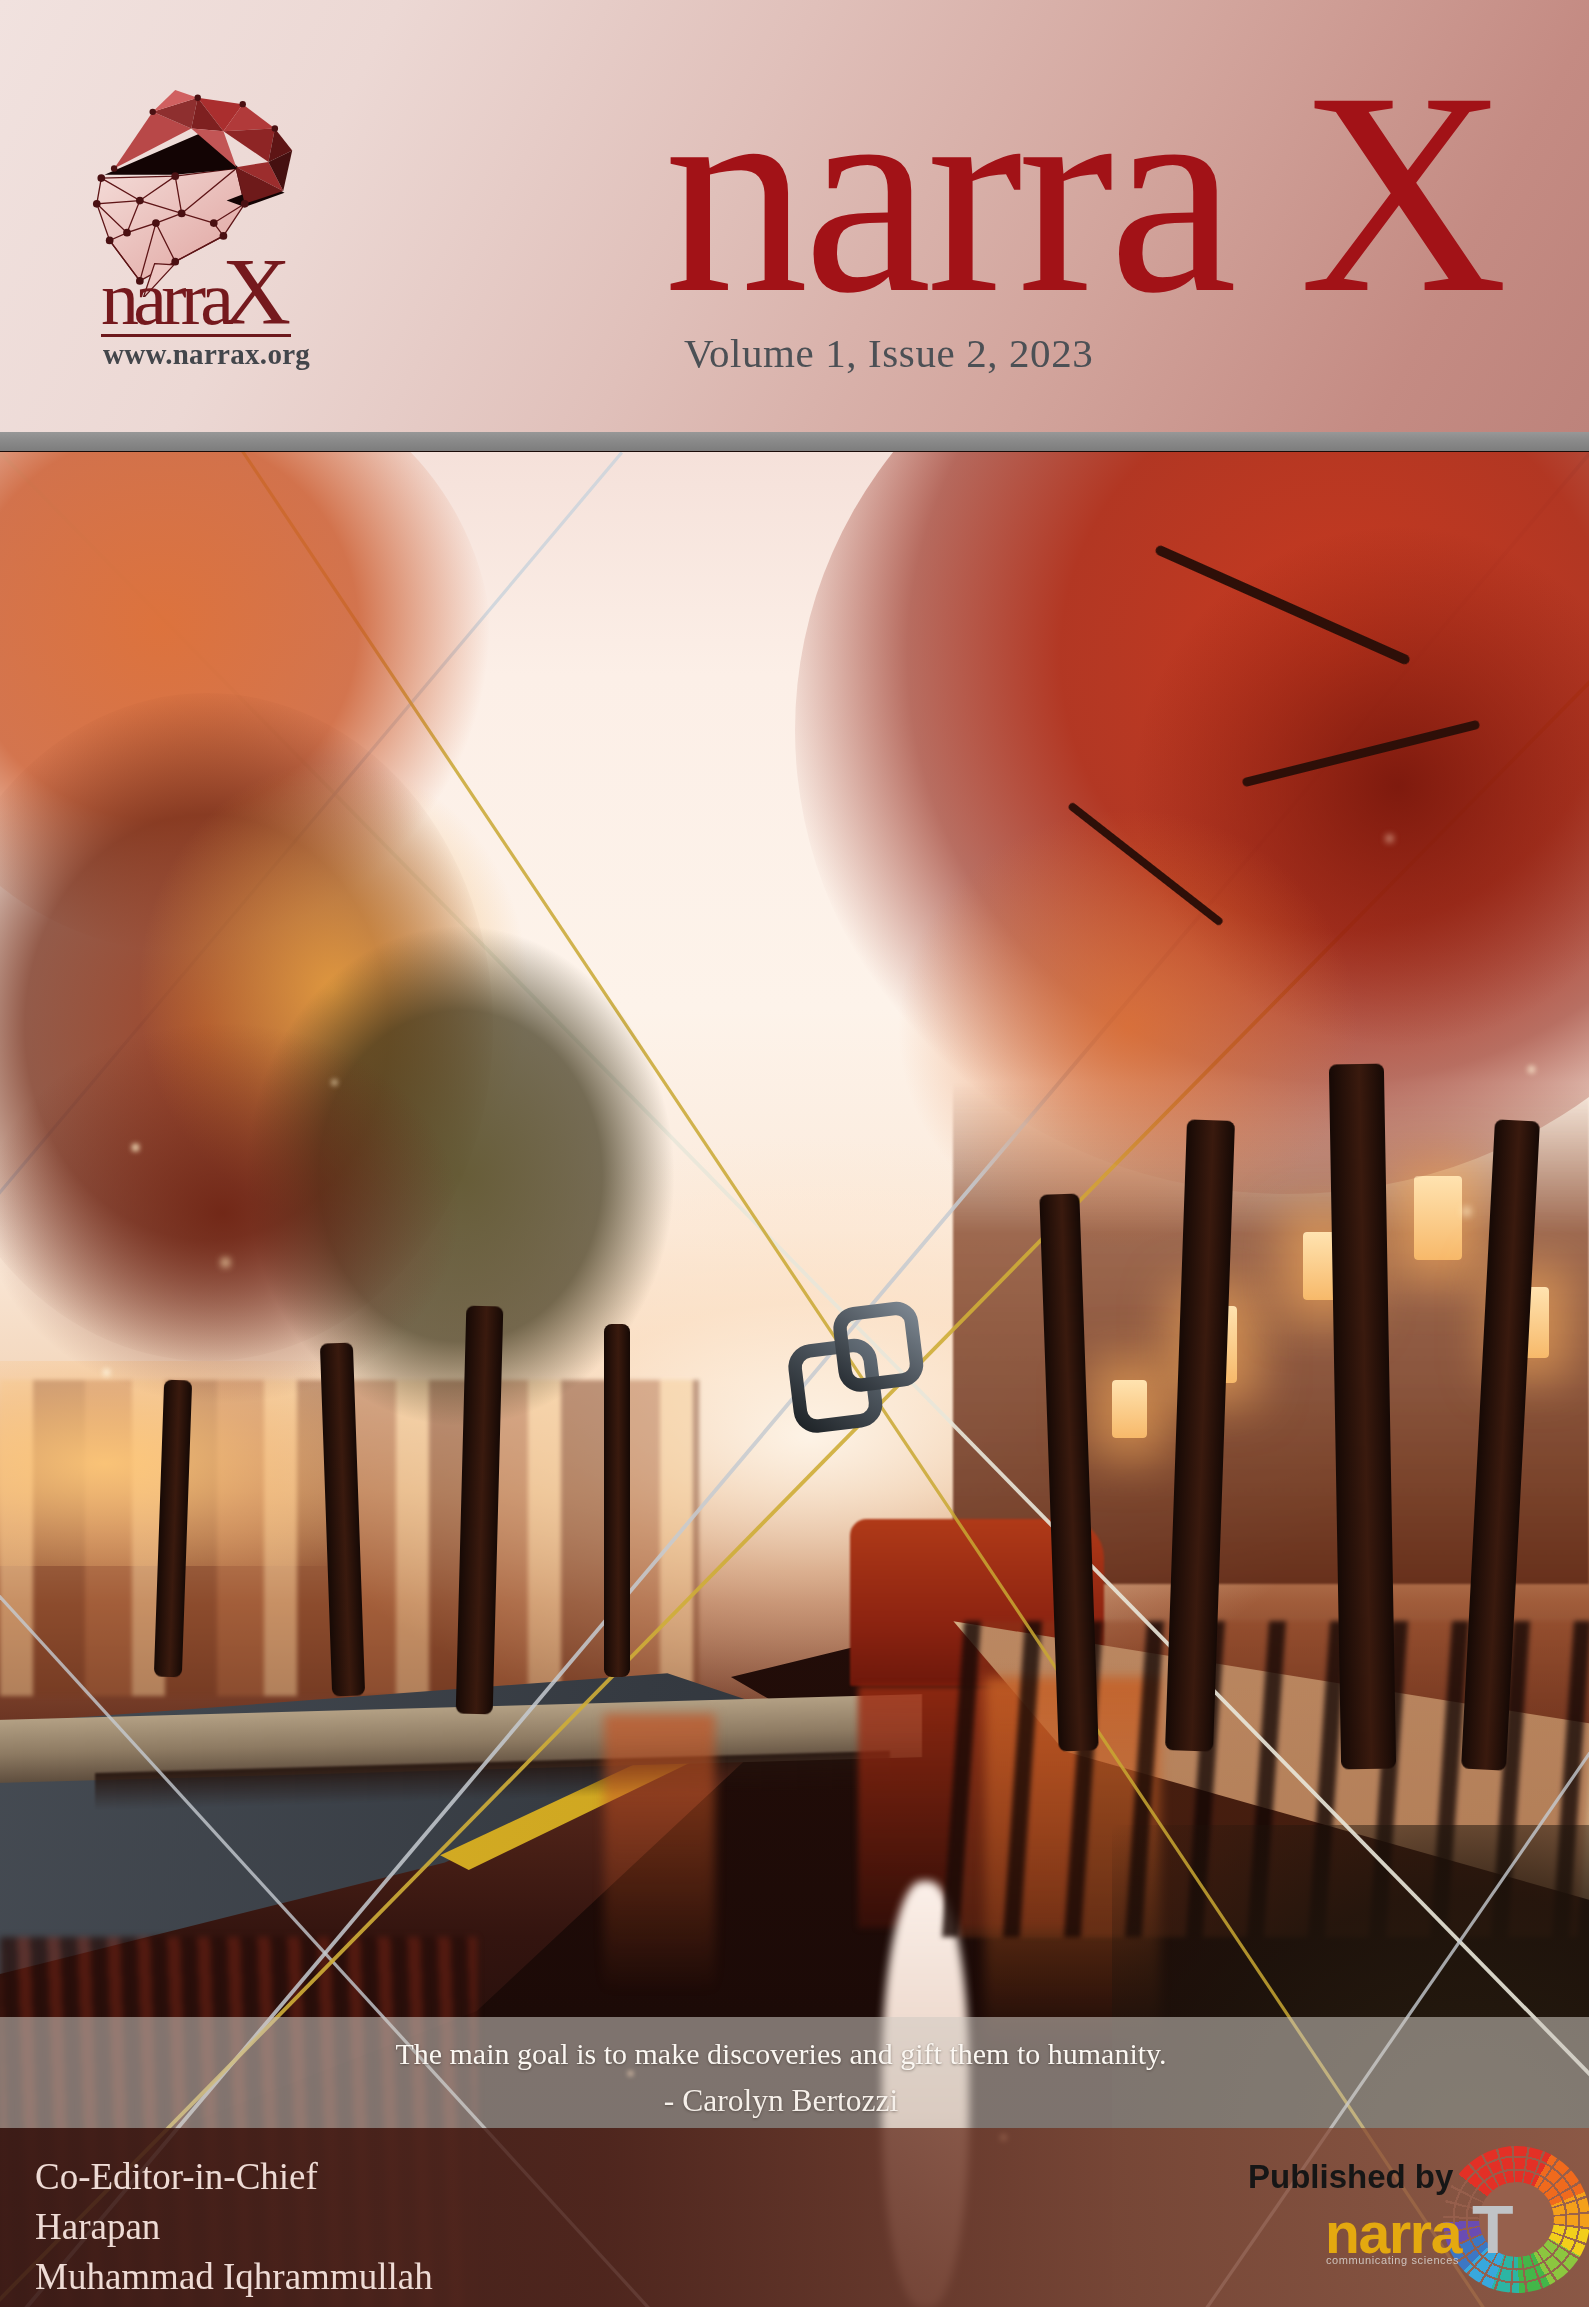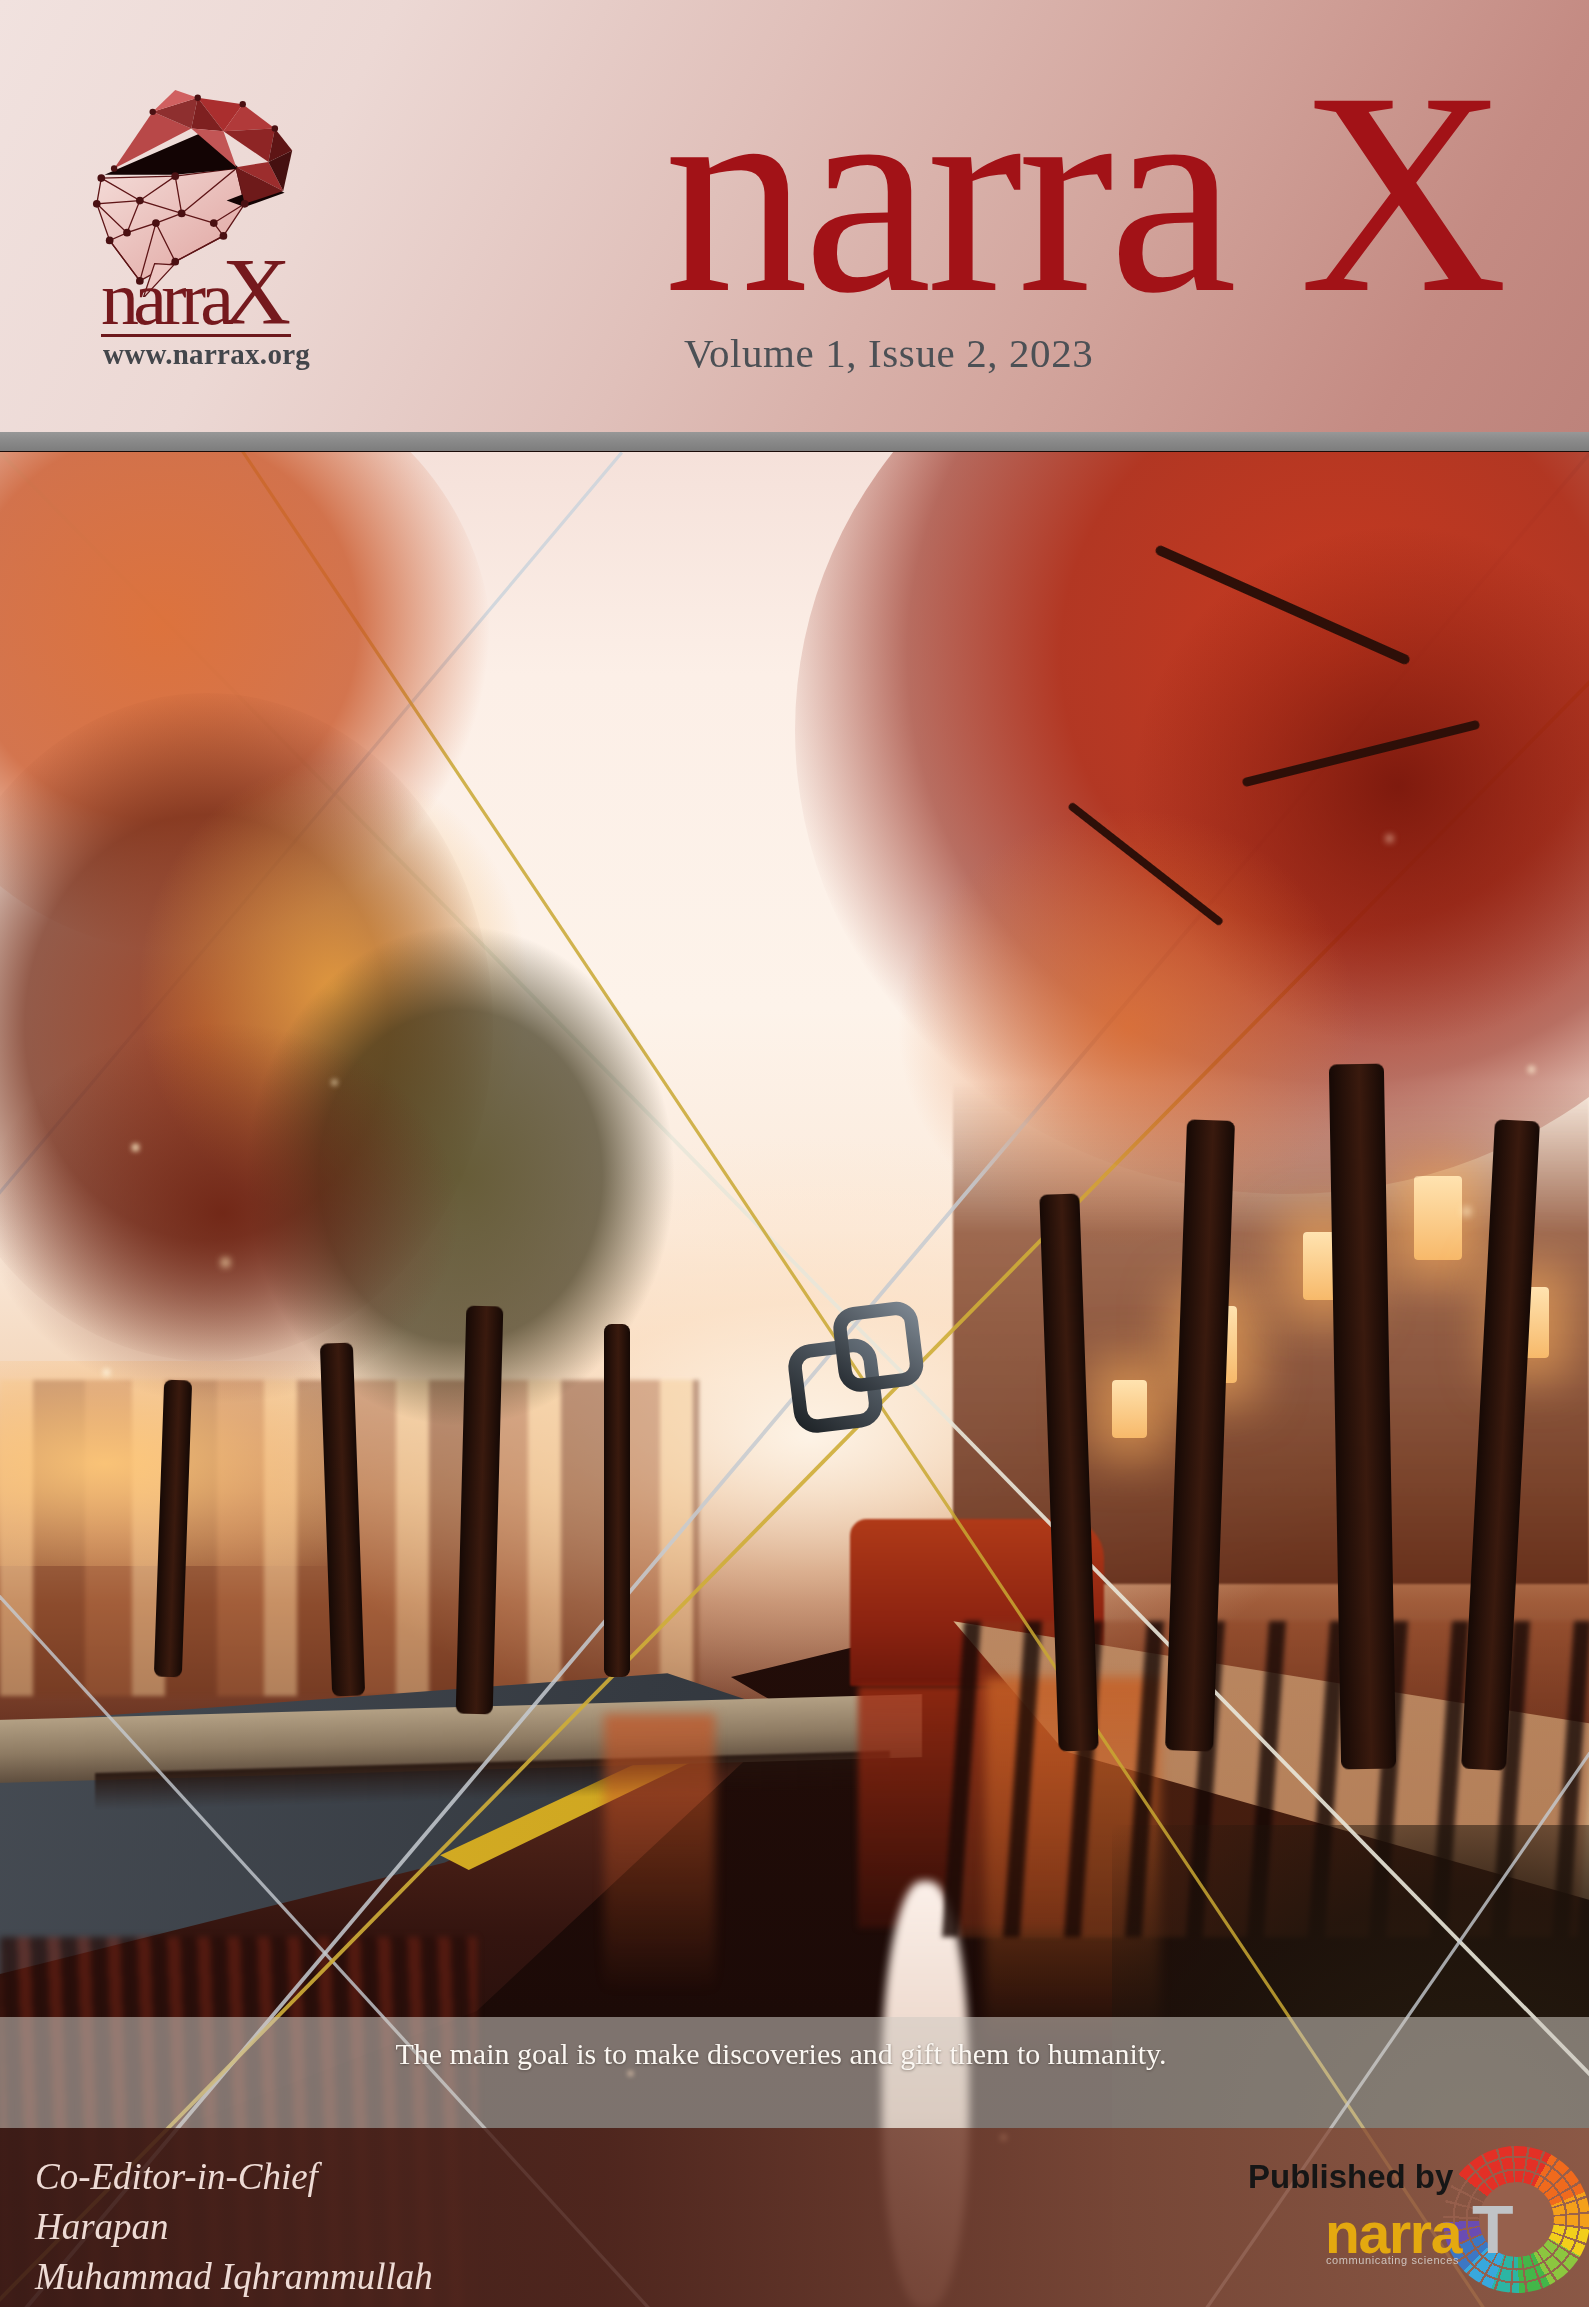--- a/index.html
+++ b/index.html
@@ -178,21 +178,21 @@
     text-align:center;box-sizing:border-box;padding:16.7px 27px 0 0;
   }
   .quote-text{font-size:30px;line-height:40px;color:#fbf7f2;text-shadow:0 0.6px 2.6px rgba(40,30,25,.45);}
   .quote-attrib{font-size:31.5px;line-height:40px;color:#f6f0ea;margin-top:7.7px;text-shadow:0 0.6px 2.6px rgba(40,30,25,.45);}
   
   .footer{
     position:absolute;left:0;top:1676px;width:1589px;height:179px;
     background:linear-gradient(90deg,rgba(62,29,24,.92) 0%,rgba(86,42,33,.88) 38%,rgba(134,80,62,.85) 70%,rgba(156,99,79,.86) 100%);
   }
   .editor-block{position:absolute;left:35px;top:24.4px;}
-  .editor-line{display:block;font-size:37px;line-height:50px;color:#eedbd5;font-style:italic;}
+  .editor-line{display:block;font-size:37px;line-height:50px;color:#eedbd5;}
   .published-by{position:absolute;left:1248px;top:30px;font-family:"Liberation Sans",sans-serif;font-weight:bold;font-size:33px;color:#161616;}
   .publisher-name{position:absolute;left:1325px;top:72px;font-family:"Liberation Sans",sans-serif;font-weight:bold;font-size:57px;letter-spacing:-1.3px;color:#e4a90f;}
   .publisher-mark{position:absolute;left:1472px;top:62px;font-family:"Liberation Sans",sans-serif;font-weight:bold;font-size:68px;color:#c0c3c6;}
   .publisher-tagline{position:absolute;left:1326px;top:126px;font-family:"Liberation Sans",sans-serif;font-size:11px;letter-spacing:0.6px;color:#cdc2bc;}
   .publisher-ring{
     position:absolute;left:1443px;top:18px;width:147px;height:147px;border-radius:50%;
     background:
       repeating-conic-gradient(from -52deg,rgba(150,95,76,0) 0deg 10.5deg,rgba(150,95,76,.95) 10.5deg 12.5deg),
       radial-gradient(circle,rgba(150,95,76,0) 0 49px,rgba(150,95,76,.95) 49px 51px,rgba(150,95,76,0) 51px 62px,rgba(150,95,76,.95) 62px 64px,rgba(150,95,76,0) 64px),
       conic-gradient(from -52deg,
@@ -347,20 +347,21 @@
           <stop offset="0" stop-color="#2a3036"></stop>
             <stop offset="1" stop-color="#7b858f"></stop>
         </linearGradient>
       </defs>
       <rect x="18" y="78" width="118" height="118" rx="26" fill="none" stroke="url(#g1)" stroke-width="21" transform="rotate(-7 77 137)"></rect>
       <rect x="88" y="20" width="112" height="112" rx="24" fill="none" stroke="url(#g2)" stroke-width="21" transform="rotate(-7 144 76)"></rect>
     </svg>
 
     <div class="quote-band">
       <div class="quote-text">The main goal is to make discoveries and gift them to humanity.</div>
+      <div class="quote-attrib">- Carolyn Bertozzi</div>
     </div>
 
     <div class="footer">
       <div class="editor-block">
         <span class="editor-line">Co-Editor-in-Chief</span>
         <span class="editor-line">Harapan</span>
         <span class="editor-line">Muhammad Iqhrammullah</span>
       </div>
       <div class="published-by">Published by</div>
       <div class="publisher-ring"></div>

